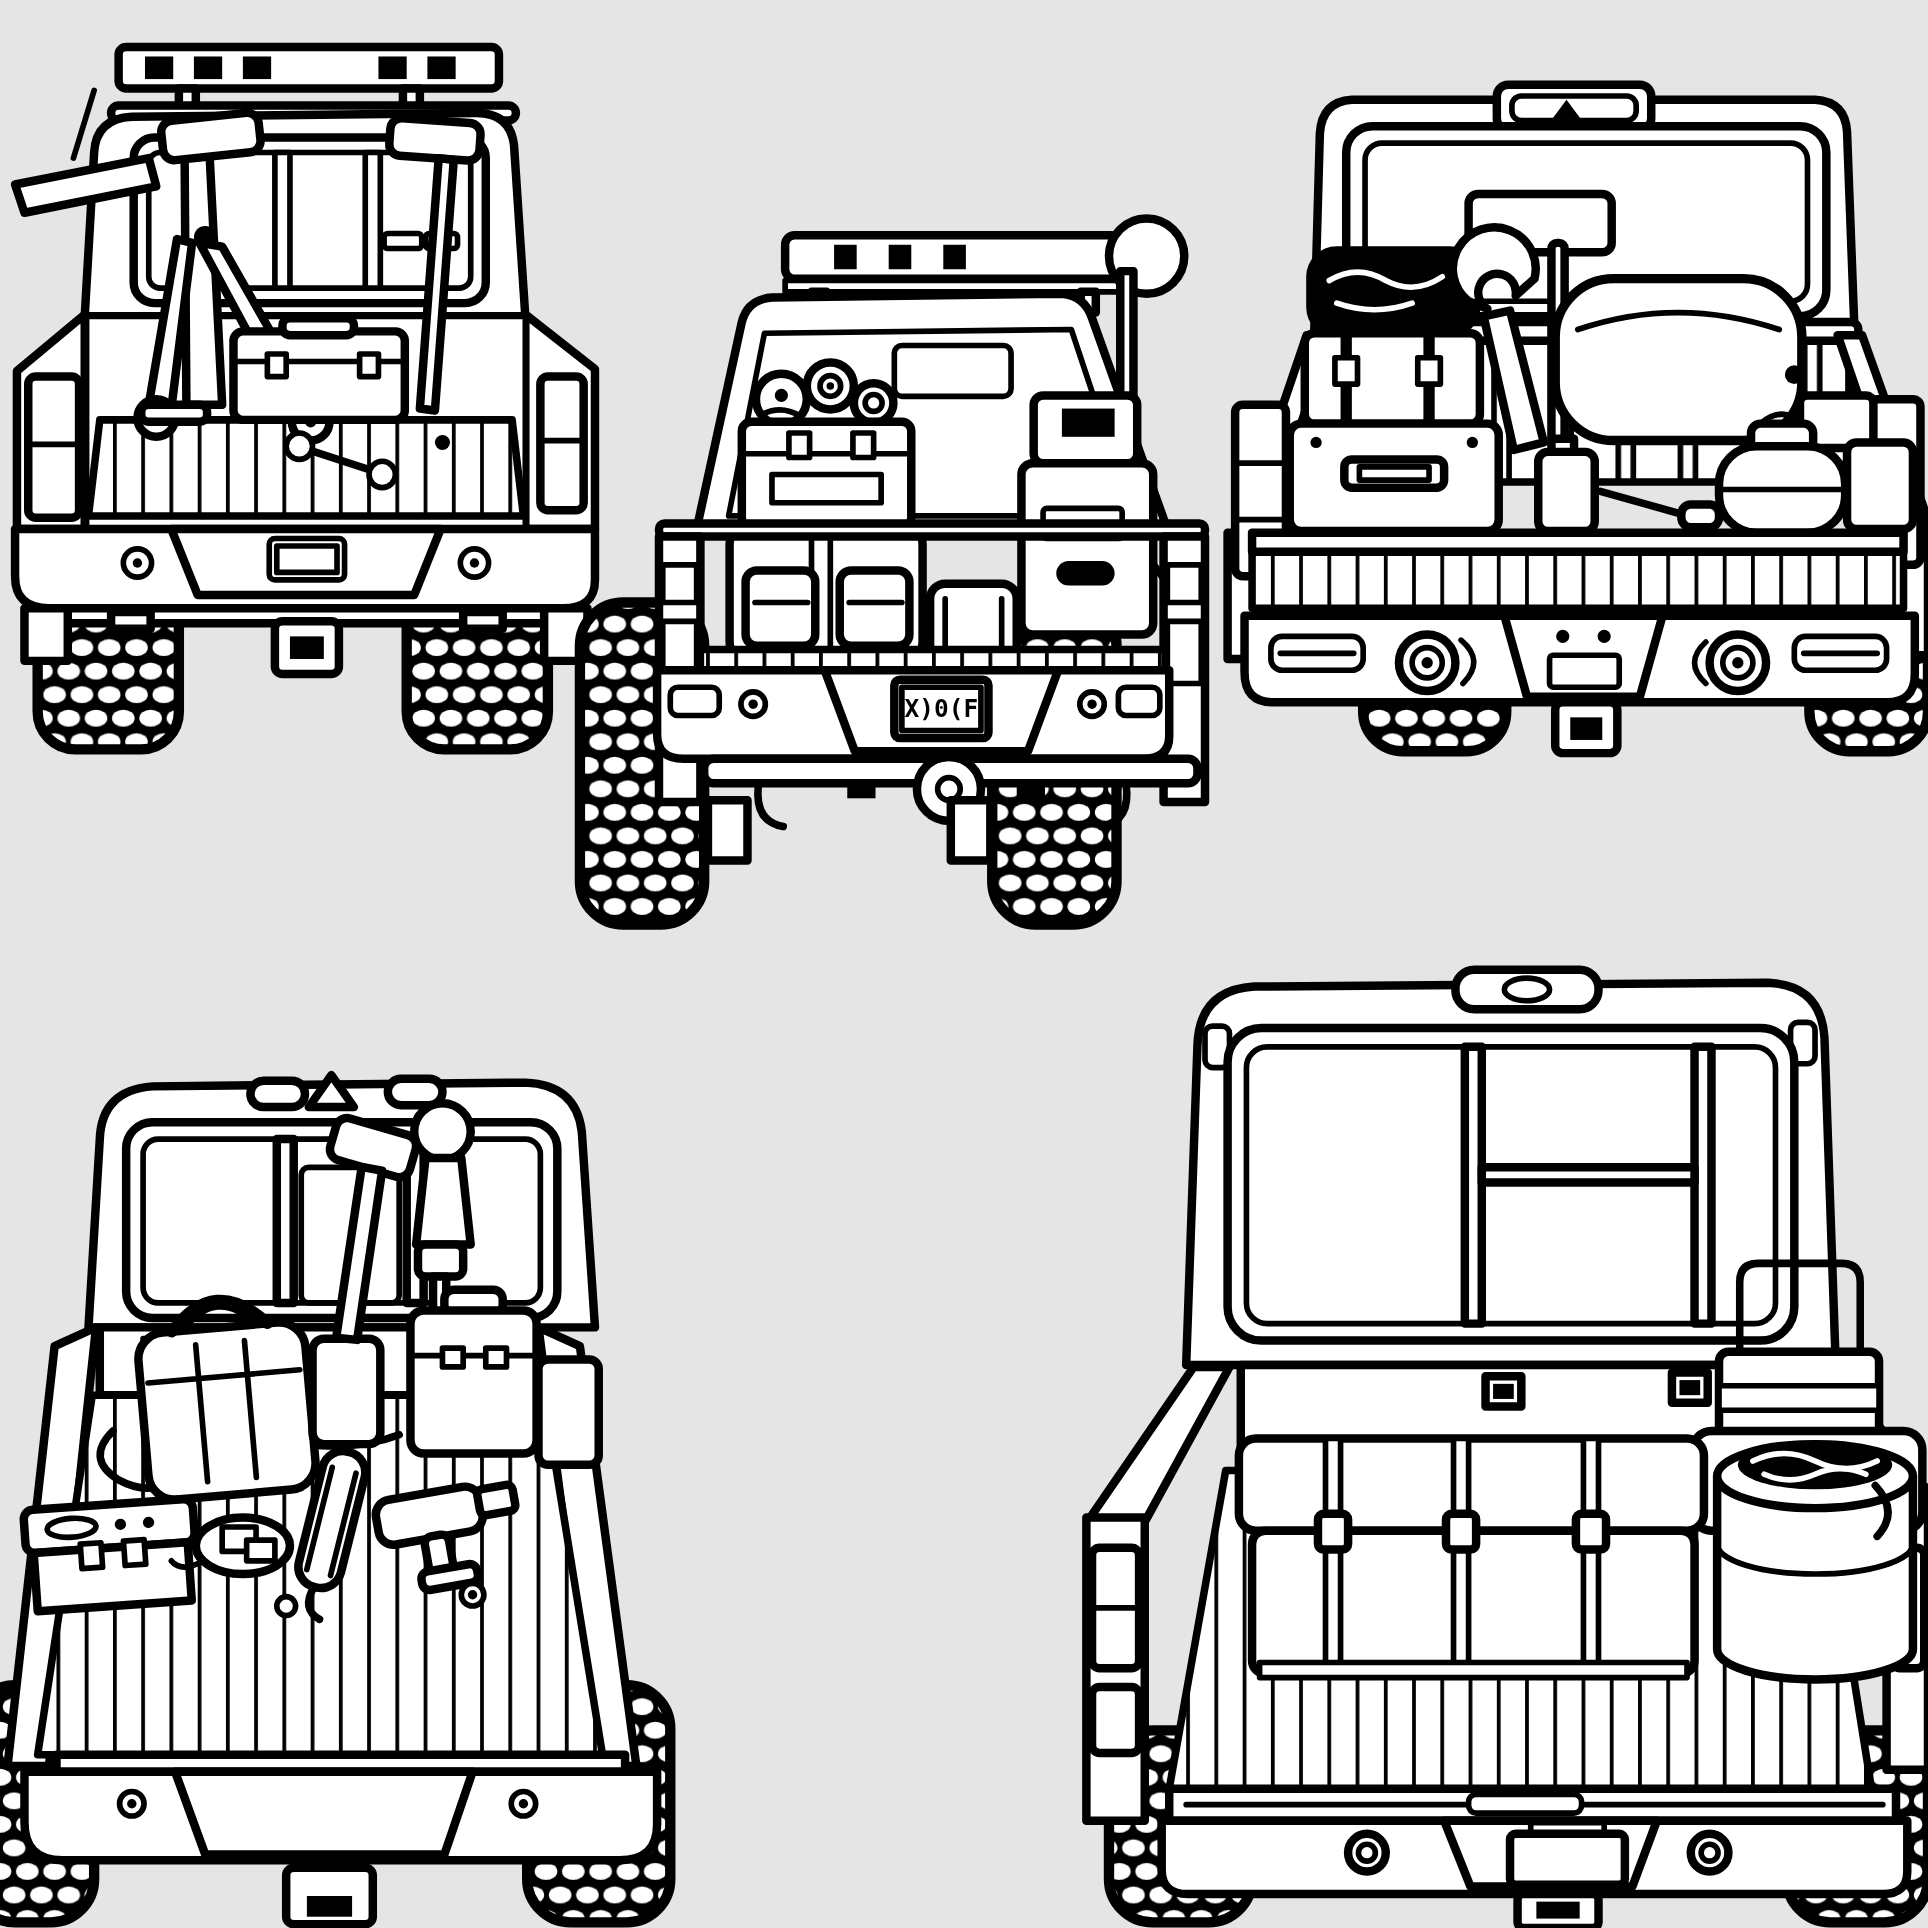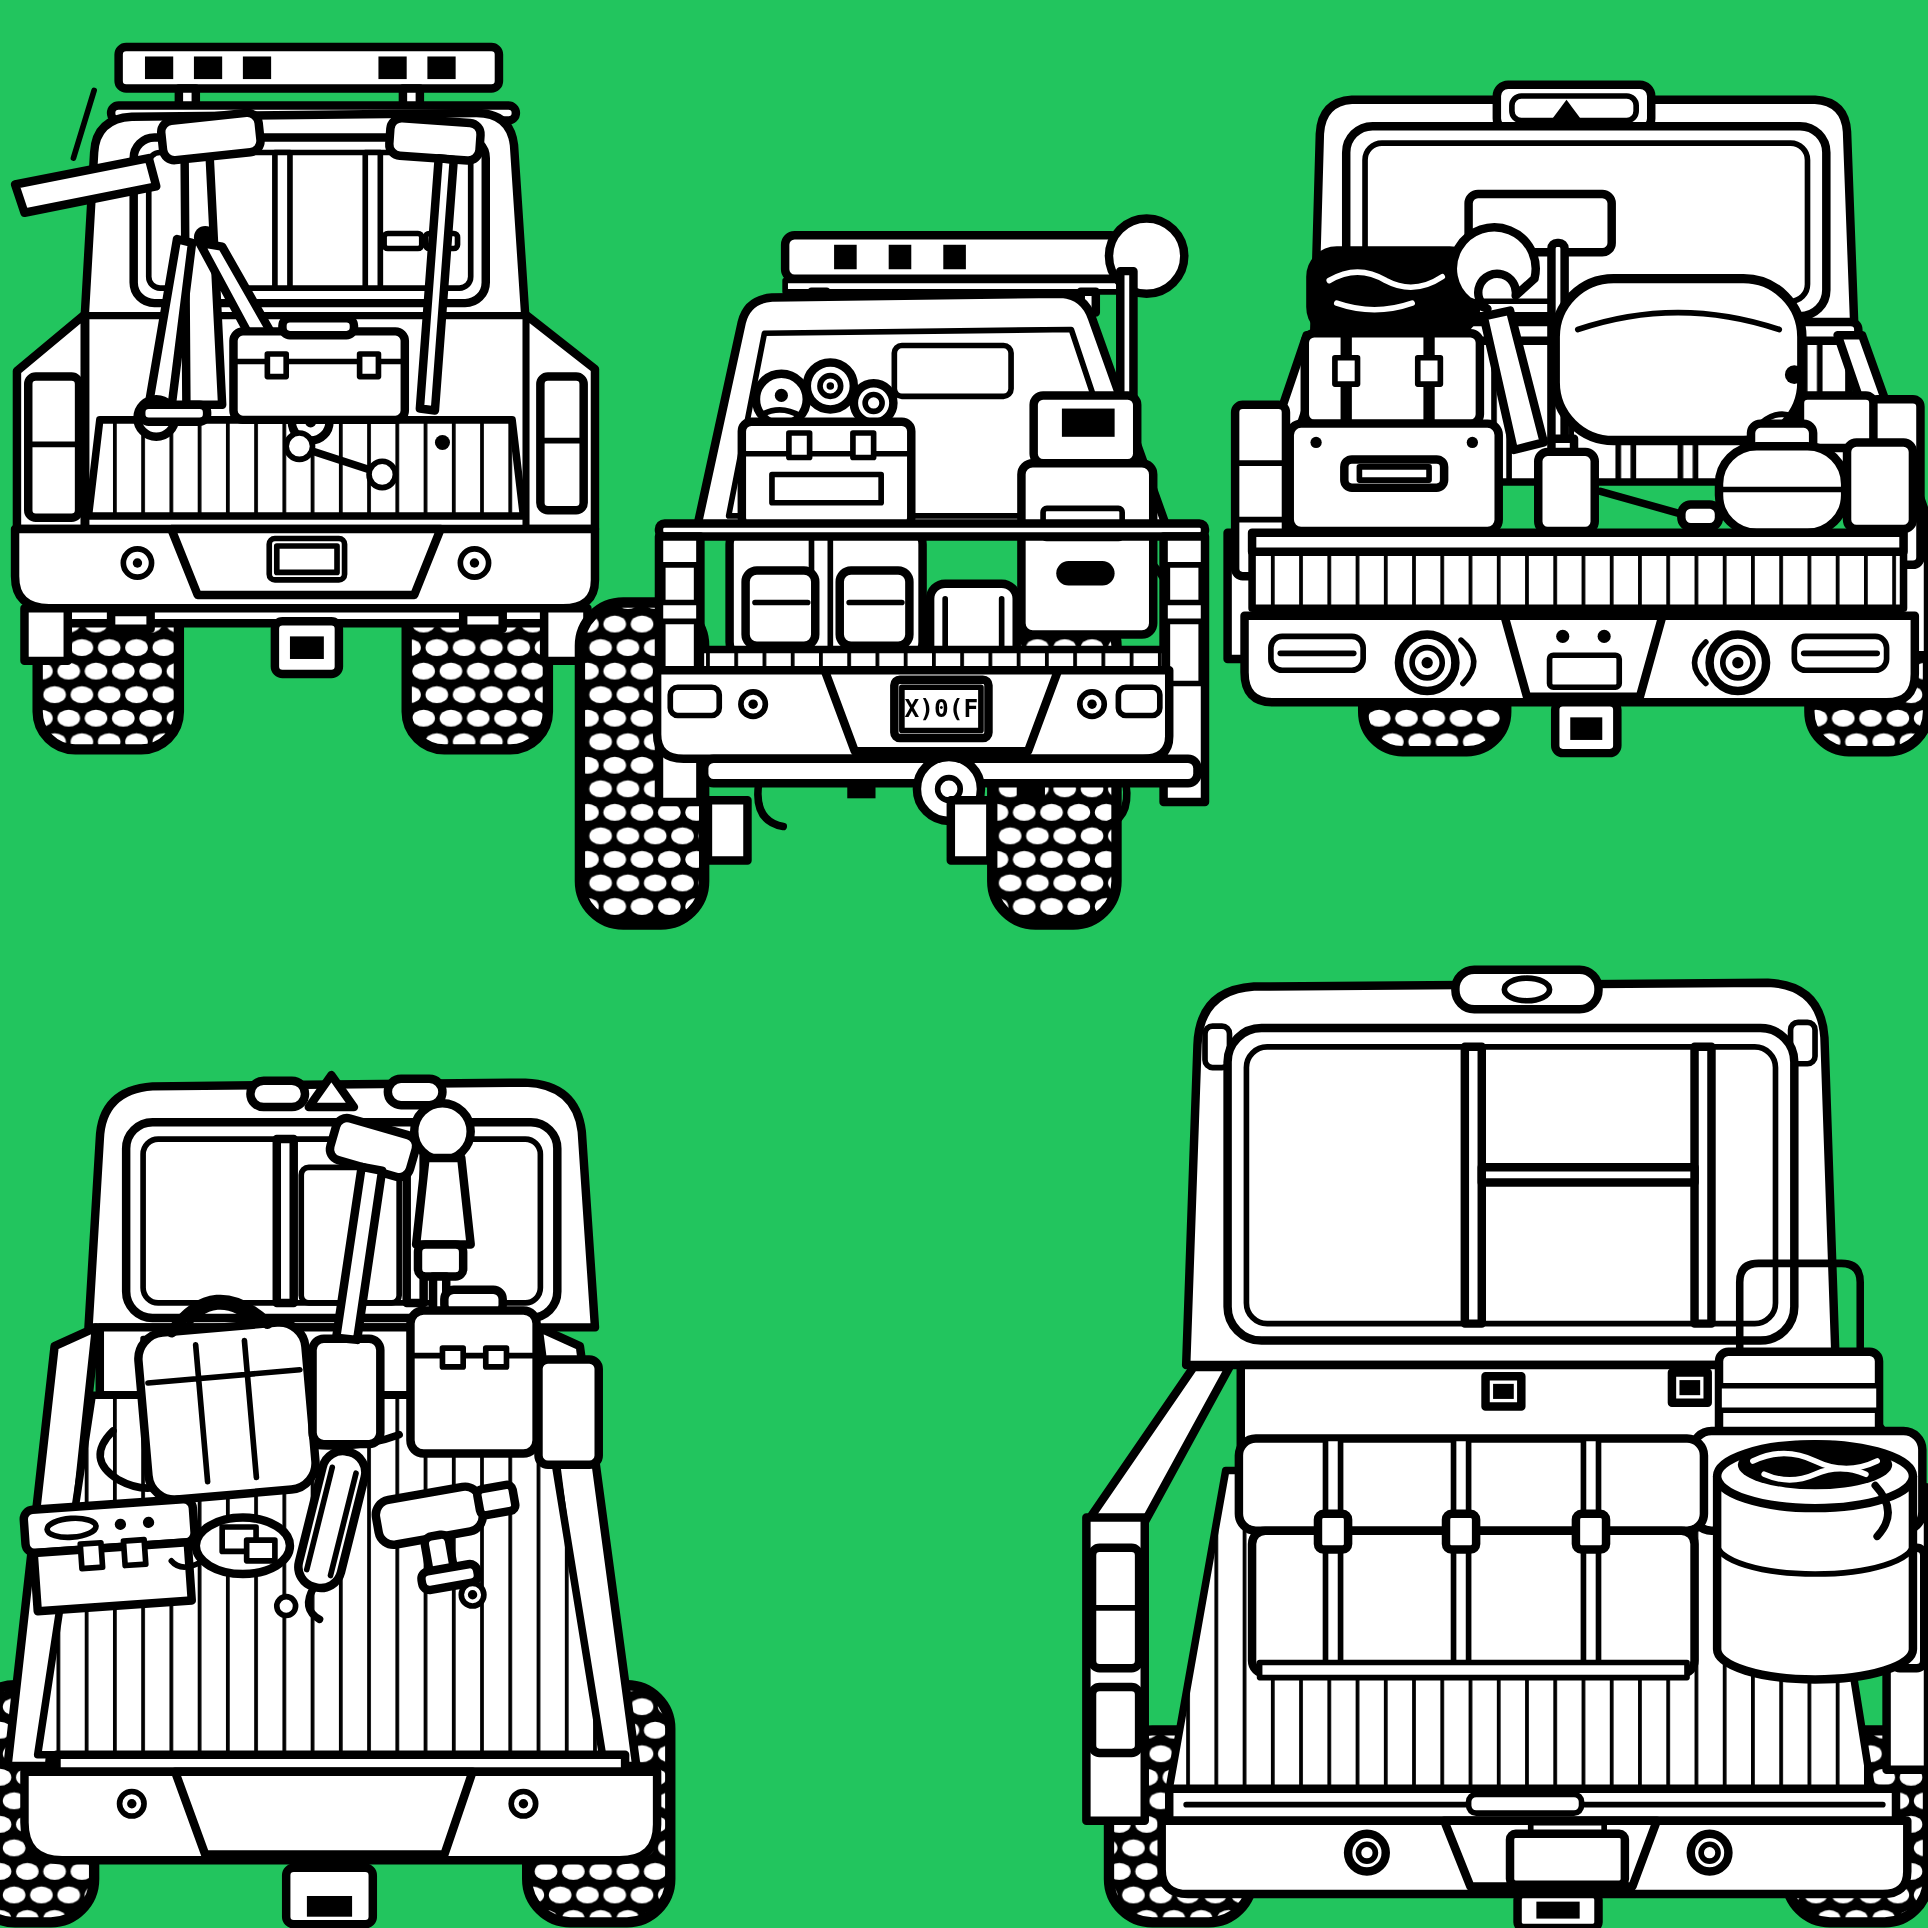--- a/index.html
+++ b/index.html
@@ -1,16 +1,16 @@
 <!DOCTYPE html>
 <html style="font-size:15px"><head>
 <meta charset="utf-8">
 <style>
   html,body{margin:0;padding:0;background:#ffffff}
-  .page{position:relative;width:1928px;height:1928px;background:#22c55e;overflow:hidden}
+  .page{position:relative;width:1928px;height:1928px;background:#e5e5e5;overflow:hidden}
   svg{display:block}
   .o{fill:#fff;stroke:#000;stroke-width:9;stroke-linejoin:round;stroke-linecap:round}
   .o6{fill:#fff;stroke:#000;stroke-width:6;stroke-linejoin:round;stroke-linecap:round}
   .t{fill:none;stroke:#000;stroke-width:6;stroke-linecap:round}
   .t8{fill:none;stroke:#000;stroke-width:8;stroke-linecap:round}
   .h{fill:none;stroke:#000;stroke-width:12;stroke-linecap:round}
   .b{fill:#000;stroke:none}
   .wl{fill:none;stroke:#fff;stroke-width:6;stroke-linecap:round}
   .tire{fill:url(#tread);stroke:#000;stroke-width:11}
   .plank{fill:url(#planks);stroke:#000;stroke-width:8;stroke-linejoin:round}

